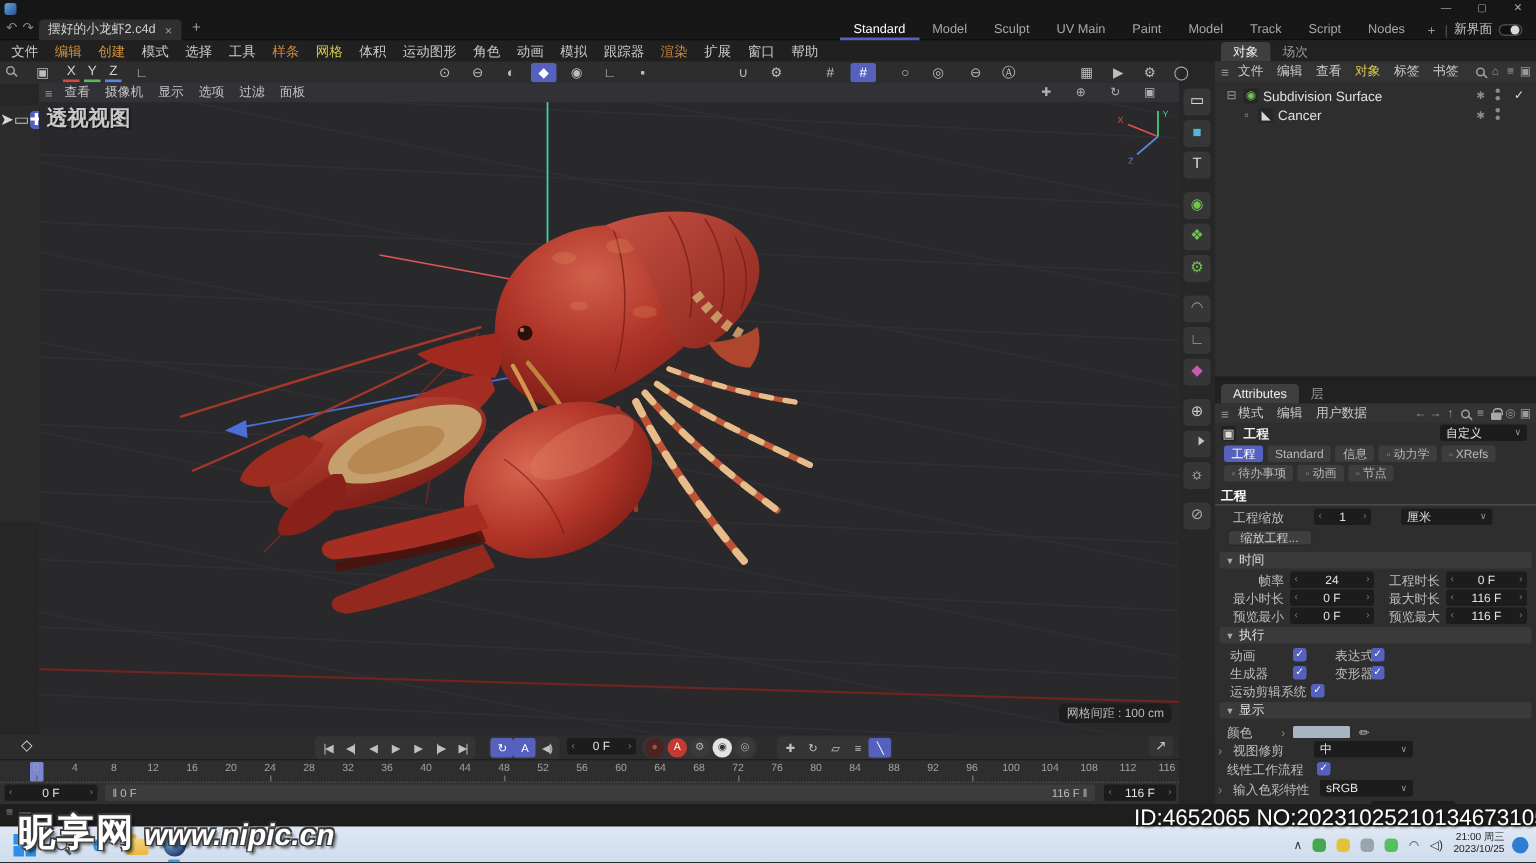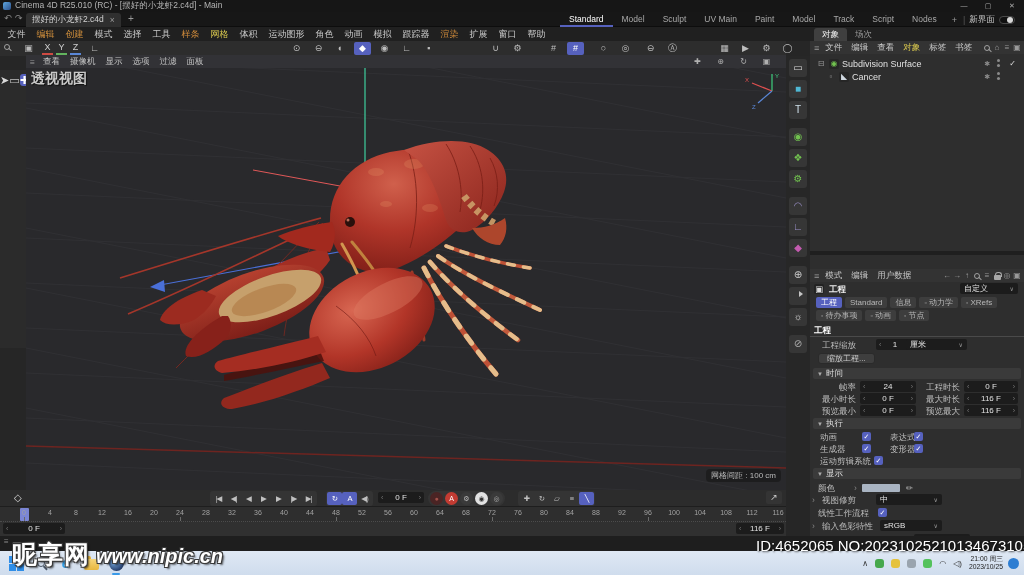--- a/index.html
+++ b/index.html
@@ -145,21 +145,20 @@
   .wm-site .url{font-size:20px;font-style:italic;margin-left:6px;}
   .wm-id{position:absolute;left:756px;top:537px;color:#fff;font-size:15px;white-space:nowrap;text-shadow:1px 1px 2px rgba(0,0,0,.7);}
 </style>
 </head>
 <body>
 
 <div class="screen">
 
   <div class="abs titlebar">
     <span class="appico"></span>
-    <span>Cinema 4D R25.010 (RC) - [摆好的小龙虾2.c4d] - Main</span>
     <div class="winctl">
       <span>—</span>
       <span>▢</span>
       <span>✕</span>
     </div>
   </div>
 
   <div class="abs tabrow">
     <span class="histico" style="left:4px">↶</span>
     <span class="histico" style="left:15px">↷</span>
@@ -419,20 +418,24 @@
         <div class="orow" style="top: 43px;">
           <span class="exp" style="margin-left: 16px;">▫</span>
           <span class="oicon" style="color: rgb(207, 216, 224);">◣</span>
           <span>Cancer</span>
           <span class="otag">✱</span>
           <span class="vdots"></span>
         </div>
       </div>
     <div class="abs" style="left:0;top:224px;width:214px;height:4px;background:#1f1f1f"></div>
 
+    <div class="ptabs" style="top:228px" id="attabs">
+        <span class="ptab active">Attributes</span>
+        <span class="ptab">层</span>
+      </div>
     <div class="pmenu" style="top:242px">
       <span class="h">≡</span>
       <span id="atmenu" style="display:flex">
           <span class="mi">模式</span>
           <span class="mi">编辑</span>
           <span class="mi">用户数据</span>
         </span>
       <div class="corner" id="atcorner">
           <span class="micon">←</span>
           <span class="micon">→</span>
@@ -471,21 +474,21 @@
     <div class="arow" style="top:297px;border-bottom:1px solid #4a4a4a;height:13px">
       <span class="lb" style="left:4px;color:#fff;font-weight:bold">工程</span>
     </div>
     <div class="arow" style="top:312px">
       <span class="lb" style="left:12px">工程缩放</span>
       <div class="spin" style="position:absolute;left:66px;top:0;width:38px">
         <span class="sar">‹</span>
           <span class="sv">1</span>
           <span class="sar">›</span>
       </div>
-      <div class="dd" style="position:absolute;left:96px;top:0;width:61px">
+      <div class="dd" style="position:absolute;left:124px;top:0;width:61px">
         <span>厘米</span>
           <span class="car">∨</span>
       </div>
     </div>
     <div class="arow" style="top:326px">
       <span class="btn" style="position:absolute;left:8px;top:0">缩放工程...</span>
     </div>
     <div class="sechdr" style="top:341px">
       <span class="tri">▼</span><span>时间</span>
     </div>
@@ -676,20 +679,24 @@
       <span class="rlab" style="left: 744px;">112</span>
       <span class="rlab" style="left: 770px;">116</span>
     </div>
 
   <div class="abs rangebar">
     <div class="spin rspin" style="left:3px;width:62px">
       <span class="sar">‹</span>
         <span class="sv">0 F</span>
         <span class="sar">›</span>
     </div>
+    <div class="scrollstrip">
+      <span class="mk" style="left:5px">‖ <i style="font-style:normal">0 F</i></span>
+      <span class="mk" style="right:5px"><i style="font-style:normal">116 F</i> ‖</span>
+    </div>
     <div class="spin rspin" style="left:736px;width:48px">
       <span class="sar">‹</span>
         <span class="sv">116 F</span>
         <span class="sar">›</span>
     </div>
   </div>
 
   <div class="abs statusbar" id="statusbar"><span>≡</span><span>—</span></div>
 
   <div class="abs taskbar" id="taskbarleft">

